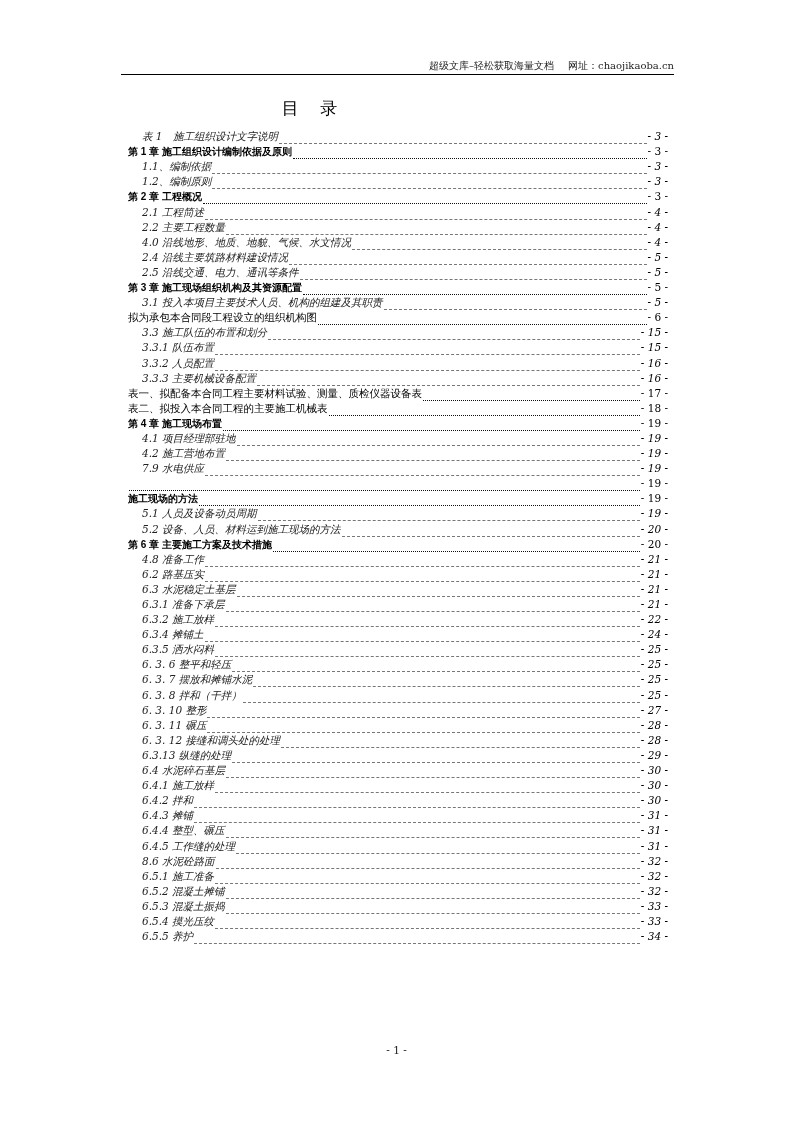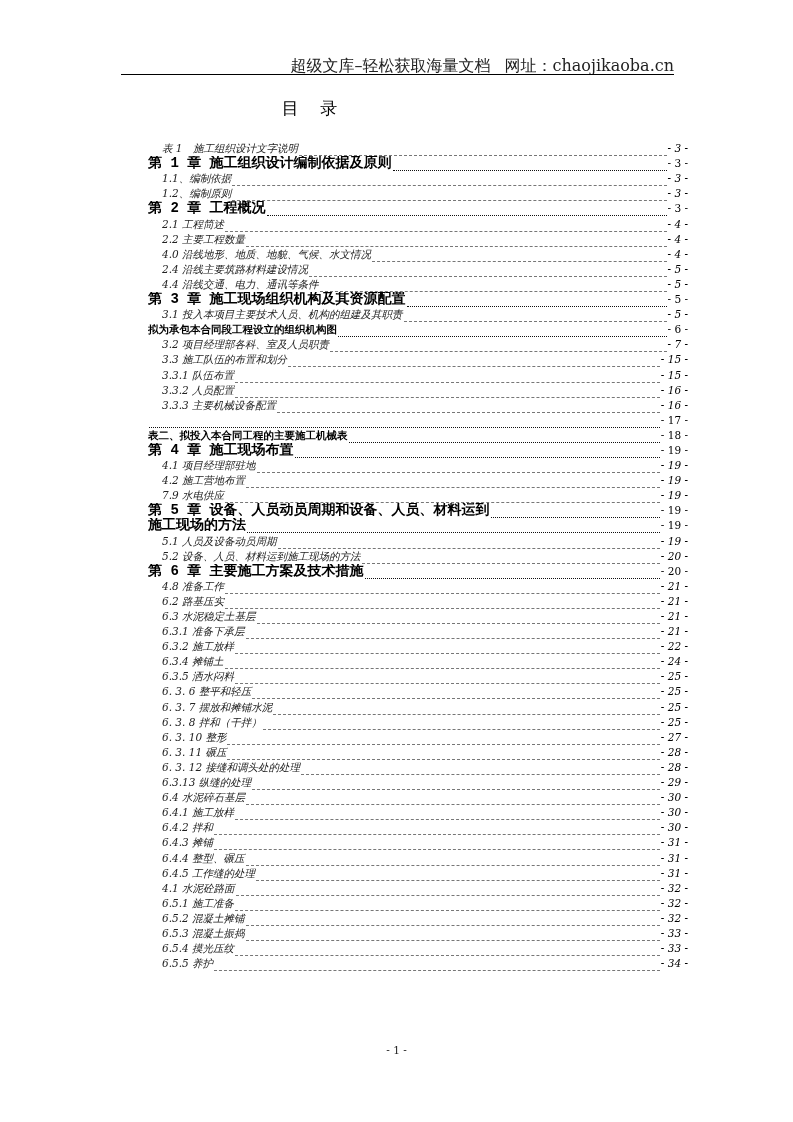--- a/index.html
+++ b/index.html
@@ -16,21 +16,21 @@
       color: #000;
     }
     .header {
       position: absolute;
       left: 121px;
       top: 57px;
       width: 553px;
       height: 18px;
       text-align: right;
       font-family: "DejaVu Serif", "Liberation Serif", serif;
-      font-size: 16px;
+      font-size: 10px;
       color: #222;
       line-height: 18px;
       white-space: nowrap;
     }
     .header .site-label { margin-left: 14px; }
     .header-rule {
       position: absolute;
       left: 121px;
       top: 74px;
       width: 553px;
@@ -43,24 +43,23 @@
       width: 627px;
       top: 96px;
       text-align: center;
       font-family: "DejaVu Sans", "Liberation Sans", sans-serif;
       font-size: 17px;
       letter-spacing: 8px;
       line-height: 24px;
     }
     .toc {
       position: absolute;
-      left: 148px;
+      left: 128px;
       top: 129px;
       width: 540px;
-      margin-top: 12px;
     }
     .toc-row {
       display: flex;
       align-items: flex-end;
       height: 15.1px;
       line-height: 15px;
       font-size: 10.5px;
       white-space: nowrap;
       overflow: hidden;
     }
@@ -71,29 +70,29 @@
       flex: 1 1 auto;
       overflow: hidden;
       margin: 0 1px;
       height: 11px;
       border-bottom: 1px dotted #555;
     }
     .toc-row .page {
       flex: 0 0 auto;
     }
     .toc-row.level-0 .label {
-      font-family: Liberation Mono, monospace;
+      font-family: Liberation Sans, sans-serif;
       font-weight: bold;
-      font-size: 14px;
+      font-size: 10px;
     }
     .toc-row.level-0 .leader { border-bottom: 1.3px dotted #111; }
     .toc-row.level-0 .page { font-style: normal; }
     .toc-row.plain .label {
       font-family: "DejaVu Serif", "Liberation Serif", serif;
-      font-weight: bold;
+      font-weight: normal;
     }
     .toc-row.plain .leader { border-bottom: 1.3px dotted #111; }
     .toc-row.level-1 { padding-left: 14px; }
     .toc-row.level-1 .label {
       font-style: italic;
       color: #222;
     }
     .toc-row.level-1 .leader {
       border-bottom: 1px dashed #777;
     }
@@ -158,65 +157,61 @@
       <span class="label">4.0 沿线地形、地质、地貌、气候、水文情况</span>
       <span class="leader"></span>
       <span class="page">- 4 -</span>
     </div>
     <div class="toc-row level-1">
       <span class="label">2.4 沿线主要筑路材料建设情况</span>
       <span class="leader"></span>
       <span class="page">- 5 -</span>
     </div>
     <div class="toc-row level-1">
-      <span class="label">4.4 沿线交通、电力、通讯等条件</span>
+      <span class="label">2.5 沿线交通、电力、通讯等条件</span>
       <span class="leader"></span>
       <span class="page">- 5 -</span>
     </div>
     <div class="toc-row level-0">
       <span class="label">第 3 章  施工现场组织机构及其资源配置</span>
       <span class="leader"></span>
       <span class="page">- 5 -</span>
     </div>
     <div class="toc-row level-1">
       <span class="label">3.1 投入本项目主要技术人员、机构的组建及其职责</span>
       <span class="leader"></span>
       <span class="page">- 5 -</span>
     </div>
     <div class="toc-row plain">
       <span class="label">拟为承包本合同段工程设立的组织机构图</span>
       <span class="leader"></span>
       <span class="page">- 6 -</span>
     </div>
     <div class="toc-row level-1">
-      <span class="label">3.2 项目经理部各科、室及人员职责</span>
-      <span class="leader"></span>
-      <span class="page">- 7 -</span>
-    </div>
-    <div class="toc-row level-1">
       <span class="label">3.3 施工队伍的布置和划分</span>
       <span class="leader"></span>
       <span class="page">- 15 -</span>
     </div>
     <div class="toc-row level-1">
       <span class="label">3.3.1 队伍布置</span>
       <span class="leader"></span>
       <span class="page">- 15 -</span>
     </div>
     <div class="toc-row level-1">
       <span class="label">3.3.2 人员配置</span>
       <span class="leader"></span>
       <span class="page">- 16 -</span>
     </div>
     <div class="toc-row level-1">
       <span class="label">3.3.3 主要机械设备配置</span>
       <span class="leader"></span>
       <span class="page">- 16 -</span>
     </div>
     <div class="toc-row plain">
+      <span class="label">表一、拟配备本合同工程主要材料试验、测量、质检仪器设备表</span>
       <span class="leader"></span>
       <span class="page">- 17 -</span>
     </div>
     <div class="toc-row plain">
       <span class="label">表二、拟投入本合同工程的主要施工机械表</span>
       <span class="leader"></span>
       <span class="page">- 18 -</span>
     </div>
     <div class="toc-row level-0">
       <span class="label">第 4 章  施工现场布置</span>
@@ -232,21 +227,20 @@
       <span class="label">4.2 施工营地布置</span>
       <span class="leader"></span>
       <span class="page">- 19 -</span>
     </div>
     <div class="toc-row level-1">
       <span class="label">7.9 水电供应</span>
       <span class="leader"></span>
       <span class="page">- 19 -</span>
     </div>
     <div class="toc-row level-0">
-      <span class="label">第 5 章  设备、人员动员周期和设备、人员、材料运到</span>
       <span class="leader"></span>
       <span class="page">- 19 -</span>
     </div>
     <div class="toc-row level-0">
       <span class="label">施工现场的方法</span>
       <span class="leader"></span>
       <span class="page">- 19 -</span>
     </div>
     <div class="toc-row level-1">
       <span class="label">5.1  人员及设备动员周期</span>
@@ -357,21 +351,21 @@
       <span class="label">6.4.4 整型、碾压</span>
       <span class="leader"></span>
       <span class="page">- 31 -</span>
     </div>
     <div class="toc-row level-1">
       <span class="label">6.4.5 工作缝的处理</span>
       <span class="leader"></span>
       <span class="page">- 31 -</span>
     </div>
     <div class="toc-row level-1">
-      <span class="label">4.1 水泥砼路面</span>
+      <span class="label">8.6 水泥砼路面</span>
       <span class="leader"></span>
       <span class="page">- 32 -</span>
     </div>
     <div class="toc-row level-1">
       <span class="label">6.5.1 施工准备</span>
       <span class="leader"></span>
       <span class="page">- 32 -</span>
     </div>
     <div class="toc-row level-1">
       <span class="label">6.5.2 混凝土摊铺</span>

